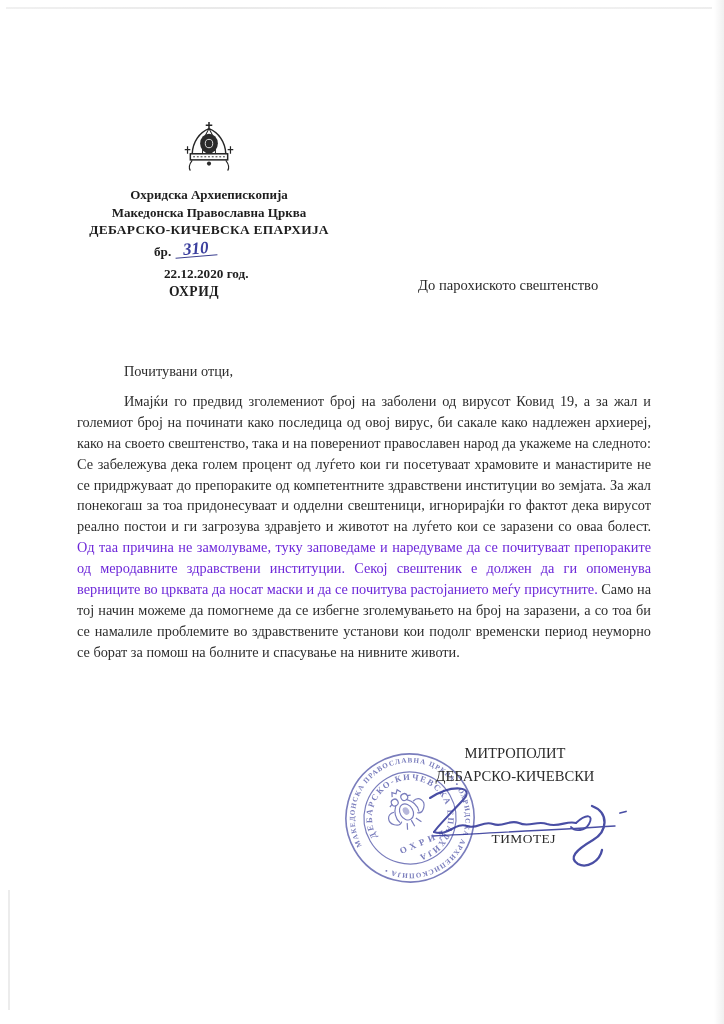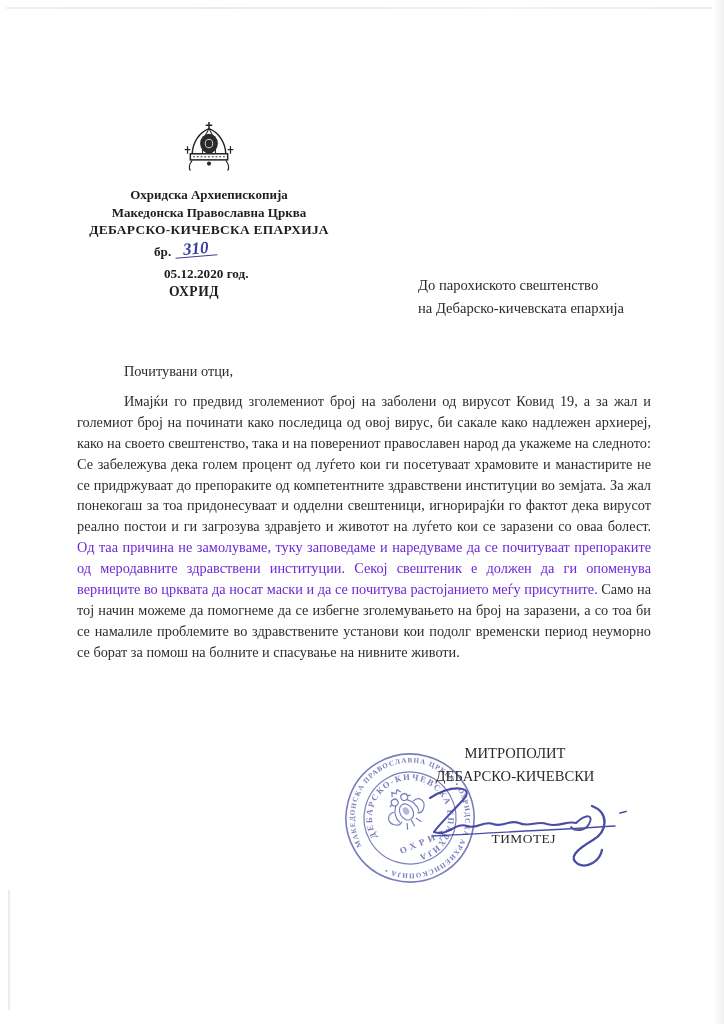--- a/index.html
+++ b/index.html
@@ -106,27 +106,26 @@
         <circle cx="30" cy="46.5" r="2.2" fill="#2a2a2a" stroke="none"></circle>
       </g>
     </svg>
     <div class="lh-line">Охридска Архиепископија</div>
     <div class="lh-line">Македонска Православна Црква</div>
     <div class="lh-line3">ДЕБАРСКО-КИЧЕВСКА ЕПАРХИЈА</div>
     <div class="lh-num">
       <span>бр.</span>
       <span class="lh-handnum">310</span>
     </div>
-    <div class="lh-date">05.12.2020 год.</div>
+    <div class="lh-date">22.12.2020 год.</div>
     <div class="lh-city">ОХРИД</div>
   </div>
 
   <div class="recipient">
     <div>До парохиското свештенство</div>
-    <div>на Дебарско-кичевската епархија</div>
   </div>
 
   <div class="body-block">
     <p class="salutation">Почитувани отци,</p>
     <p class="para"><span>Имајќи го предвид зголемениот број на заболени од вирусот Ковид 19, а за жал и големиот број на починати како последица од овој вирус, би сакале како надлежен архиереј, како на своето свештенство, така и на поверениот православен народ да укажеме на следното: Се забележува дека голем процент од луѓето кои ги посетуваат храмовите и манастирите не се придржуваат до препораките од компетентните здравствени институции во земјата. За жал понекогаш за тоа придонесуваат и одделни свештеници, игнорирајќи го фактот дека вирусот реално постои и ги загрозува здравјето и животот на луѓето кои се заразени со оваа болест. </span><strong>Од таа причина не замолуваме, туку заповедаме и наредуваме да се почитуваат препораките од меродавните здравствени институции. Секој свештеник е должен да ги опоменува верниците во црквата да носат маски и да се почитува растојанието меѓу присутните. </strong><span>Само на тој начин можеме да помогнеме да се избегне зголемувањето на број на заразени, а со тоа би се намалиле проблемите во здравствените установи кои подолг временски период неуморно се борат за помош на болните и спасување на нивните животи.</span></p>
   </div>
 
   <div class="stamp-wrap">
     <svg width="138" height="138" viewBox="0 0 138 138" aria-hidden="true">
       <defs>

